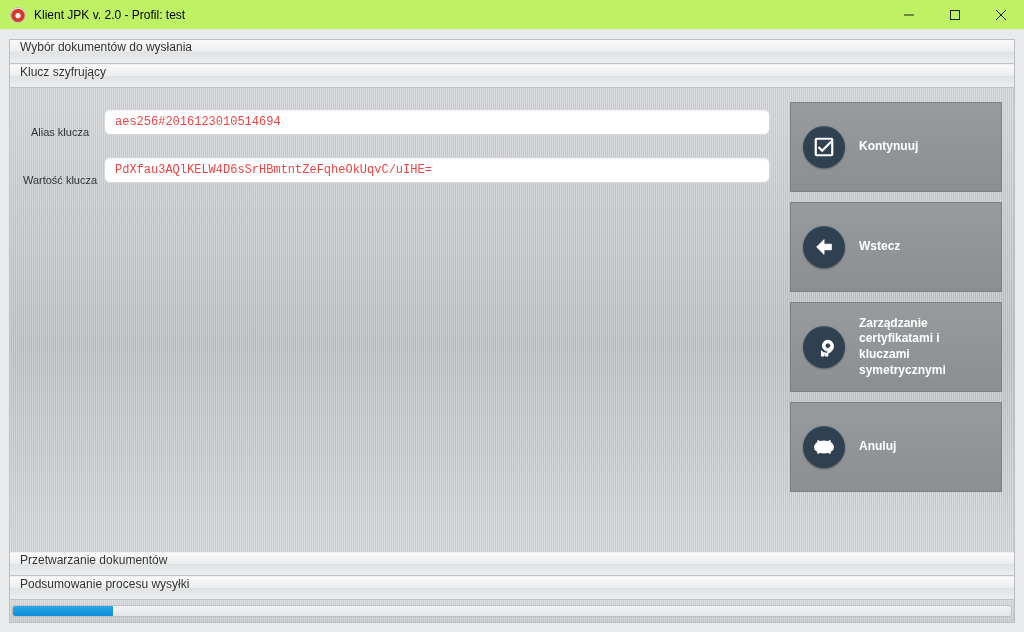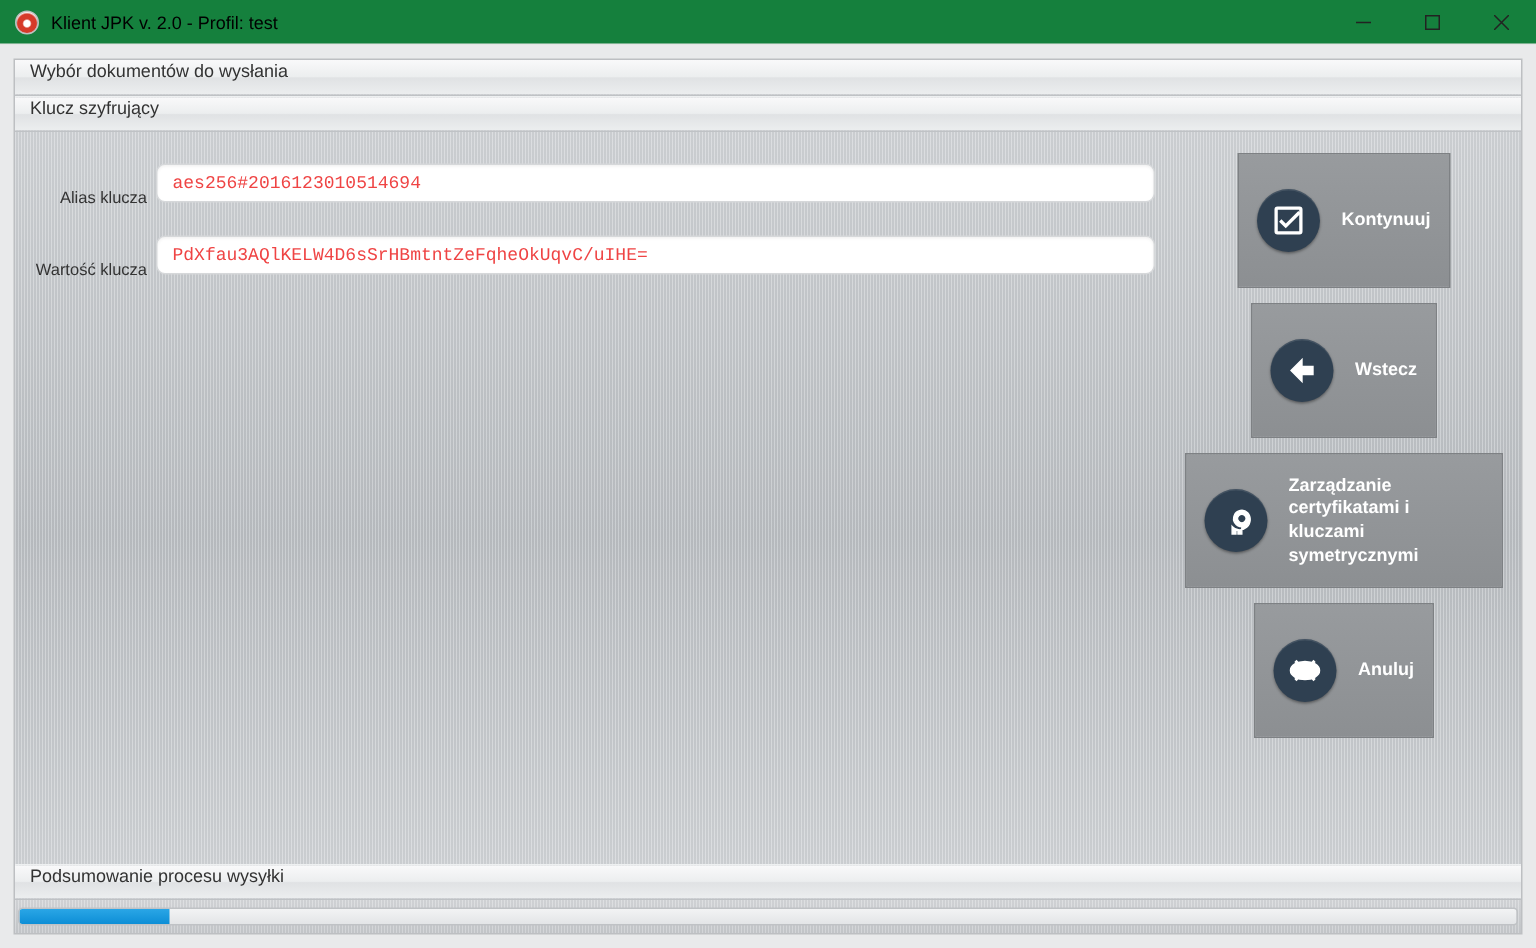--- a/index.html
+++ b/index.html
@@ -4,21 +4,21 @@
 <style>
   * { box-sizing: border-box; margin: 0; padding: 0; }
   html, body { width: 1024px; height: 632px; overflow: hidden; font-family: "Segoe UI", Tahoma, sans-serif; }
   body { background: #fff; }
 
   
   .titlebar {
     height: 30px;
     display: flex;
     align-items: center;
-    background: #15803d;
+    background: #bef264;
     border-bottom: 1px solid #e5e5e5;
   }
   .titlebar .app-icon {
     width: 16px; height: 16px; margin: 0 8px 0 10px;
     border-radius: 50%;
     background: radial-gradient(circle at 50% 55%, #fff 0 20%, #d63a2a 30% 60%, #fff 72% 100%);
     border: 1px solid #c0c0c0;
   }
   .titlebar .title { font-size: 12px; color: #000; flex: 0 0 auto; }
   .titlebar .spacer { flex: 1; }
@@ -77,21 +77,21 @@
     flex: 1;
     padding: 18px 12px 12px 12px;
   }
   .form-row {
     display: flex;
     align-items: center;
     margin-bottom: 16px;
   }
   .form-row .label {
     width: 82px;
-    text-align: right;
+    text-align: center;
     font-size: 11px;
     color: #333;
     padding-right: 6px;
     margin-top: 20px;
   }
   .form-row input[type=text] {
     flex: 1;
     height: 26px;
     border: 1px solid #d6d8da;
     border-radius: 6px;
@@ -102,21 +102,20 @@
     box-shadow: inset 0 1px 2px rgba(0,0,0,0.06);
     font-family: Liberation Mono, monospace;
   }
 
   .side-buttons {
     width: 232px;
     padding: 14px 12px 12px 8px;
     display: flex;
     flex-direction: column;
     gap: 10px;
-    align-items: center;
   }
   .big-btn {
     height: 90px;
     background: linear-gradient(180deg, #989b9e 0%, #8c8f92 100%);
     border: 1px solid #7e8184;
     display: flex;
     align-items: center;
     gap: 14px;
     padding: 0 12px;
     color: #fff;
@@ -242,20 +241,23 @@
               <path d="M5 5 L19 19 M19 5 L5 19"></path>
             </svg>
           </div>
           <div class="text">Anuluj</div>
         </div>
 
       </div>
     </div>
 
     <div class="section-header">
+      <span>Przetwarzanie dokumentów</span>
+    </div>
+    <div class="section-header">
       <span>Podsumowanie procesu wysyłki</span>
     </div>
 
     <div class="progress-wrap">
       <div class="progress">
         <div class="fill" style="width: 10%;"></div>
       </div>
     </div>
 
   </div>

